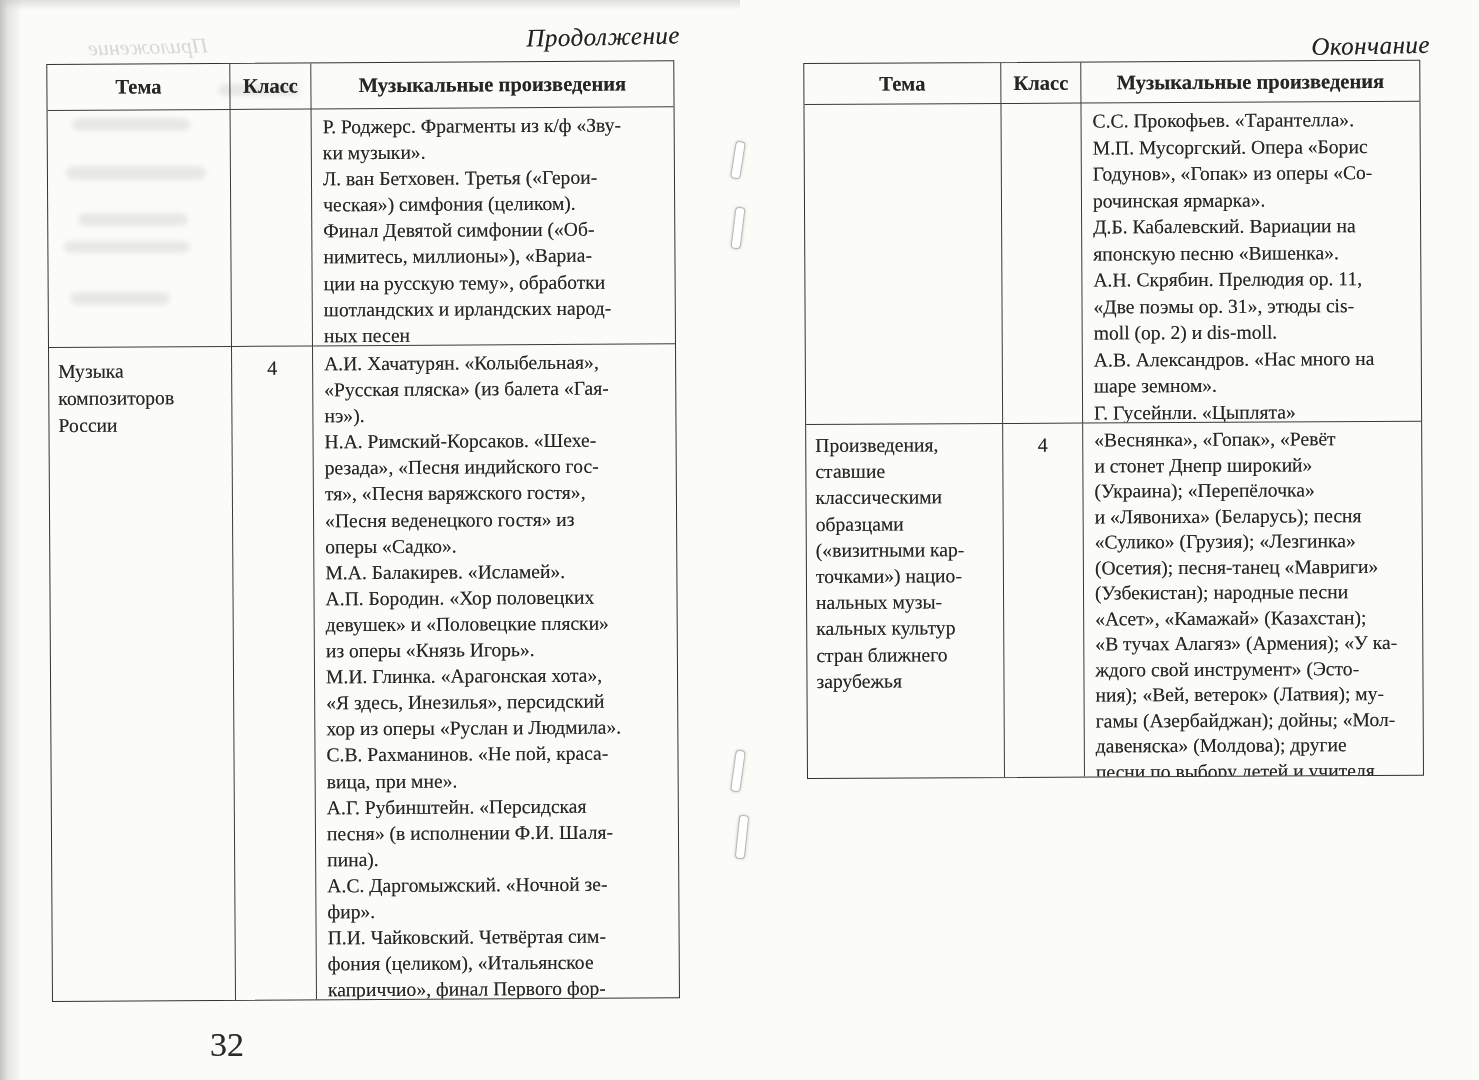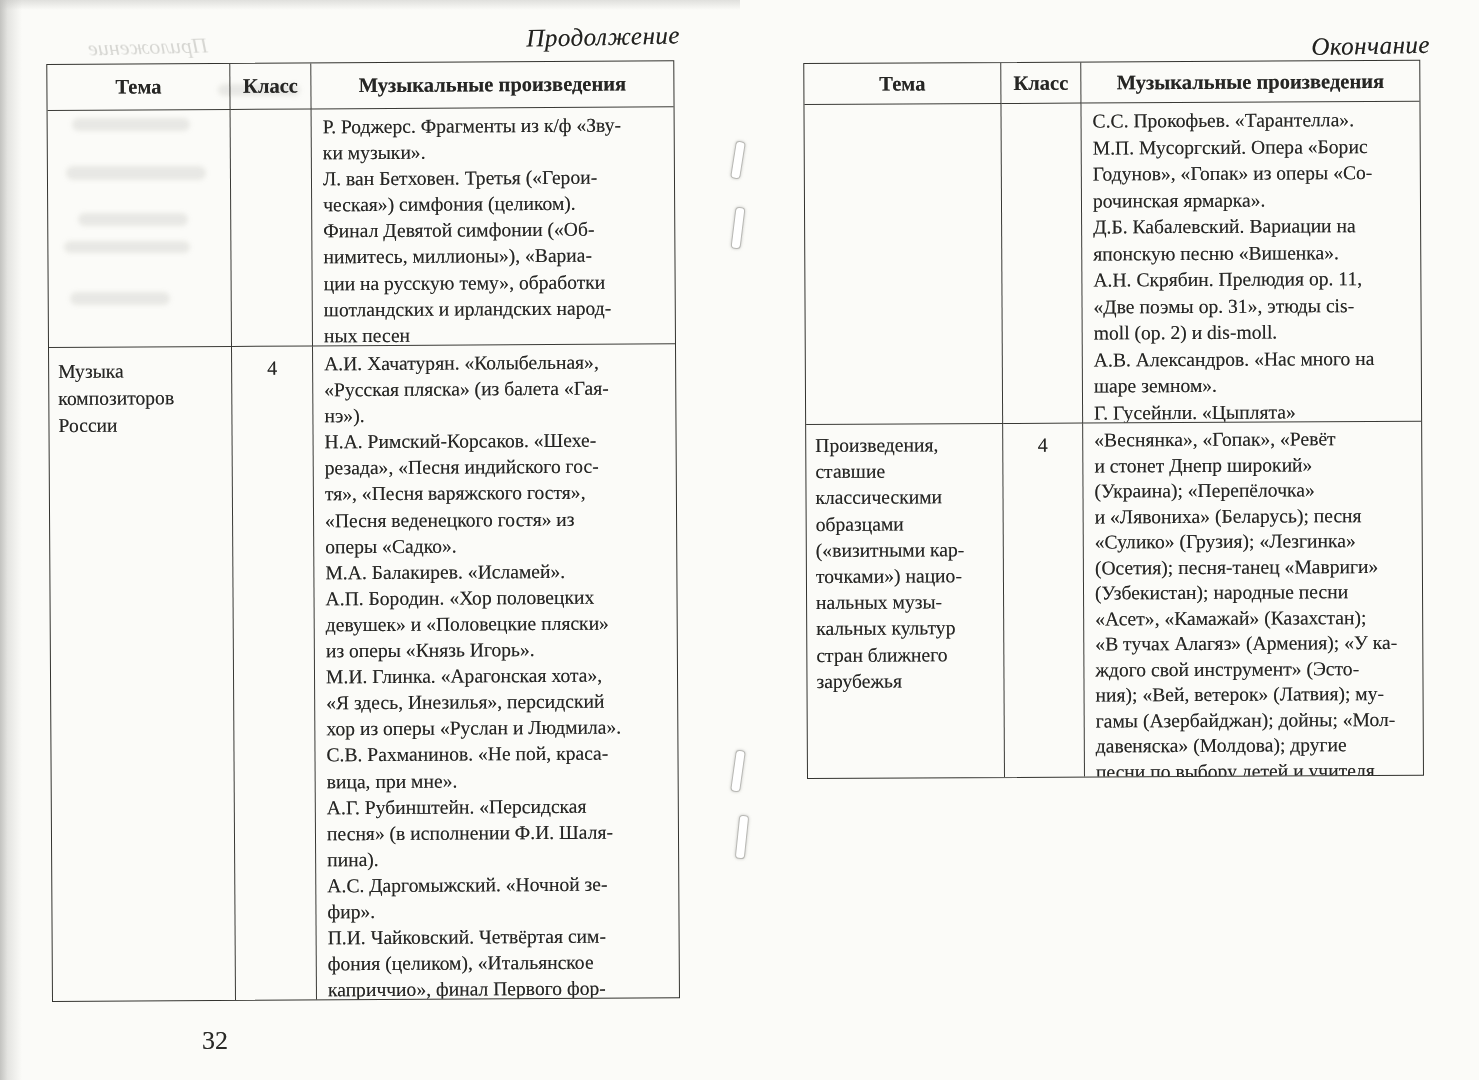--- a/index.html
+++ b/index.html
@@ -92,23 +92,23 @@
   }
   #tbl-right .bd-theme { line-height: 26.2px; padding-top: 8px; }
   .bd-grade {
     font-size: 20px;
     text-align: center;
     padding-top: 10px;
   }
   
   .page-number {
     position: absolute;
-    left: 150px; top: 1026px; width: 130px;
-    text-align: center;
-    font-size: 26px;
+    left: 162px; top: 1026px; width: 130px;
+    text-align: center;
+    font-size: 34px;
     color: #2a2a27;
     text-shadow: 0 0 .4px rgba(40,40,40,.5);
   }
   
   .staple {
     position: absolute;
     width: 8px;
     background: #ffffff;
     border: 1px solid #b9b9b5;
     border-radius: 4px;

